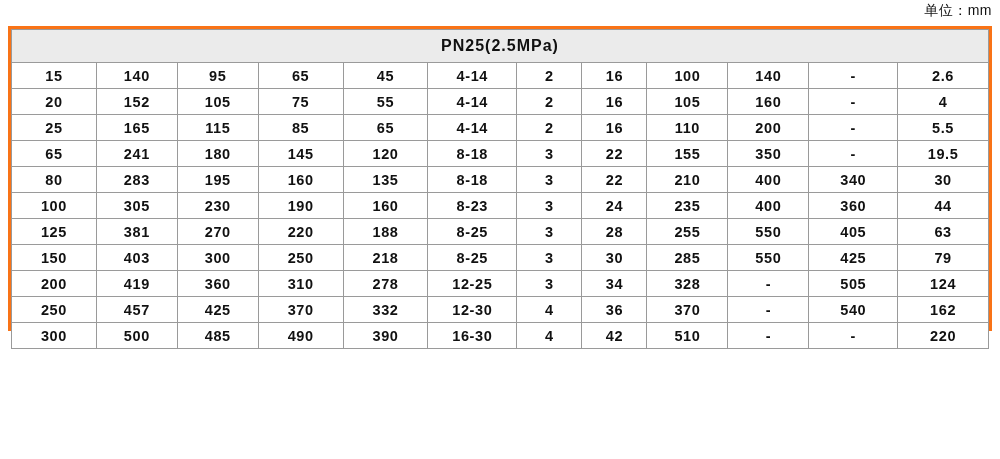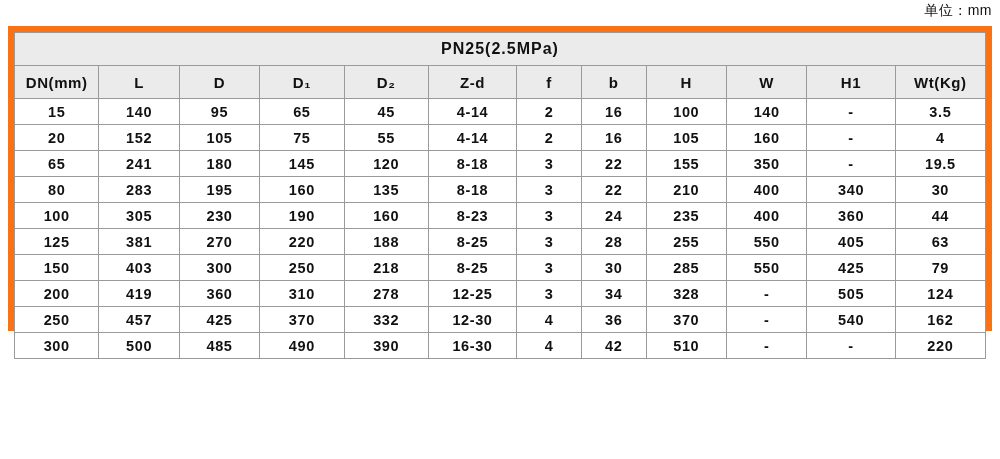--- a/index.html
+++ b/index.html
@@ -28,21 +28,21 @@
     color: #111;
     letter-spacing: 0.5px;
     white-space: nowrap;
   }
   .table-wrap {
     position: absolute;
     top: 26px;
     left: 8px;
     right: 8px;
     bottom: 4px;
-    border: 6px solid #f97316;
+    border: 3px solid #f97316;
     box-sizing: border-box;
     background: #fff;
   }
   table.spec {
     width: 100%;
     height: 100%;
     border-collapse: collapse;
     table-layout: fixed;
   }
   table.spec td, table.spec th {
@@ -107,65 +107,65 @@
           <col class="c7">
           <col class="c8">
           <col class="c9">
           <col class="c10">
           <col class="c11">
       </colgroup>
       <thead>
         <tr class="title-row">
           <th colspan="12">PN25(2.5MPa)</th>
         </tr>
-        <tr class="head-row">
-            <th>DN(mm)</th>
-            <th>L</th>
-            <th>D</th>
-            <th>D₁</th>
-            <th>D₂</th>
-            <th>Z-d</th>
-            <th>f</th>
-            <th>b</th>
-            <th>H</th>
-            <th>W</th>
-            <th>H1</th>
-            <th>Wt(Kg)</th>
-          </tr>
       </thead>
       <tbody>
           <tr class="data-row">
             <td>15</td>
             <td>140</td>
             <td>95</td>
             <td>65</td>
             <td>45</td>
             <td>4-14</td>
             <td>2</td>
             <td>16</td>
             <td>100</td>
             <td>140</td>
             <td class="dash">-</td>
-            <td>3.5</td>
+            <td>2.6</td>
           </tr>
           <tr class="data-row">
             <td>20</td>
             <td>152</td>
             <td>105</td>
             <td>75</td>
             <td>55</td>
             <td>4-14</td>
             <td>2</td>
             <td>16</td>
             <td>105</td>
             <td>160</td>
             <td class="dash">-</td>
             <td>4</td>
           </tr>
           <tr class="data-row">
+            <td>25</td>
+            <td>165</td>
+            <td>115</td>
+            <td>85</td>
+            <td>65</td>
+            <td>4-14</td>
+            <td>2</td>
+            <td>16</td>
+            <td>110</td>
+            <td>200</td>
+            <td class="dash">-</td>
+            <td>5.5</td>
+          </tr>
+          <tr class="data-row">
             <td>65</td>
             <td>241</td>
             <td>180</td>
             <td>145</td>
             <td>120</td>
             <td>8-18</td>
             <td>3</td>
             <td>22</td>
             <td>155</td>
             <td>350</td>

